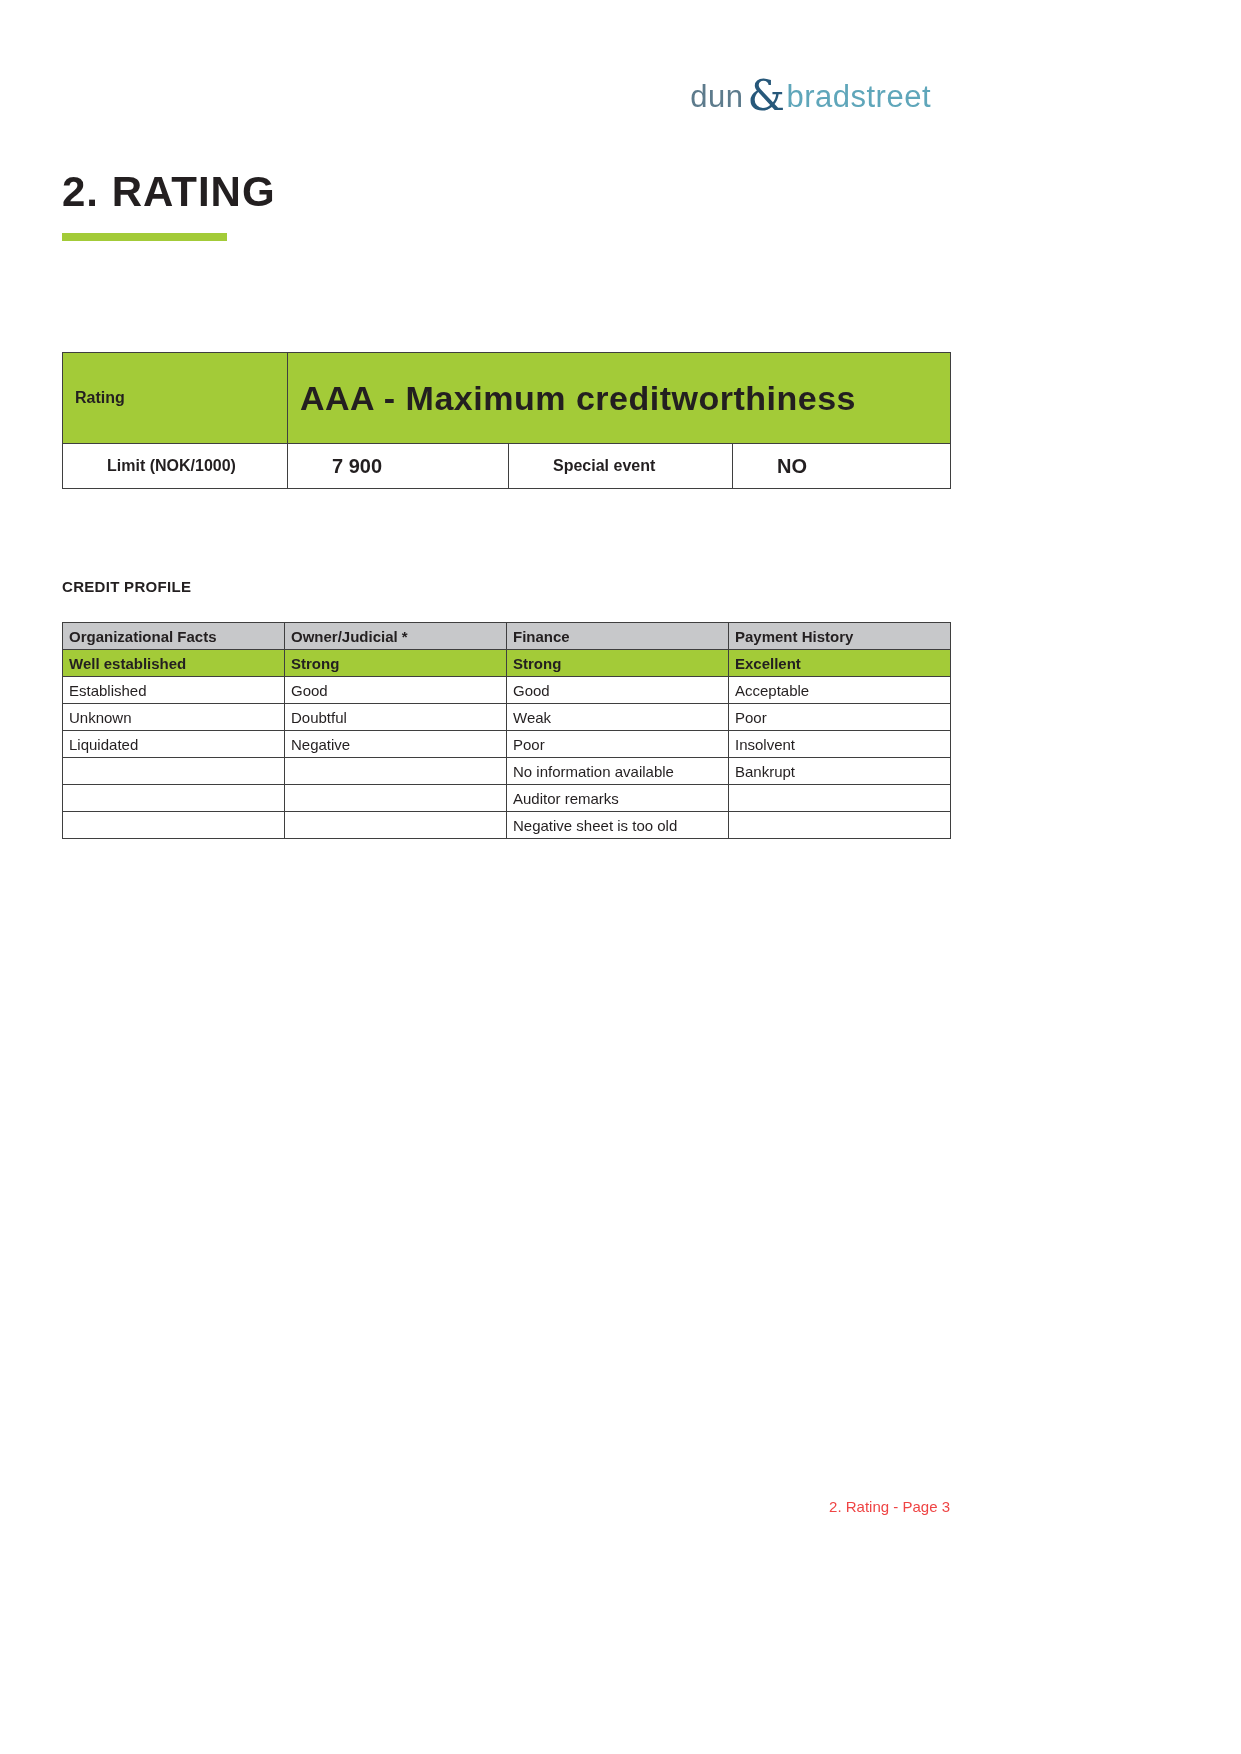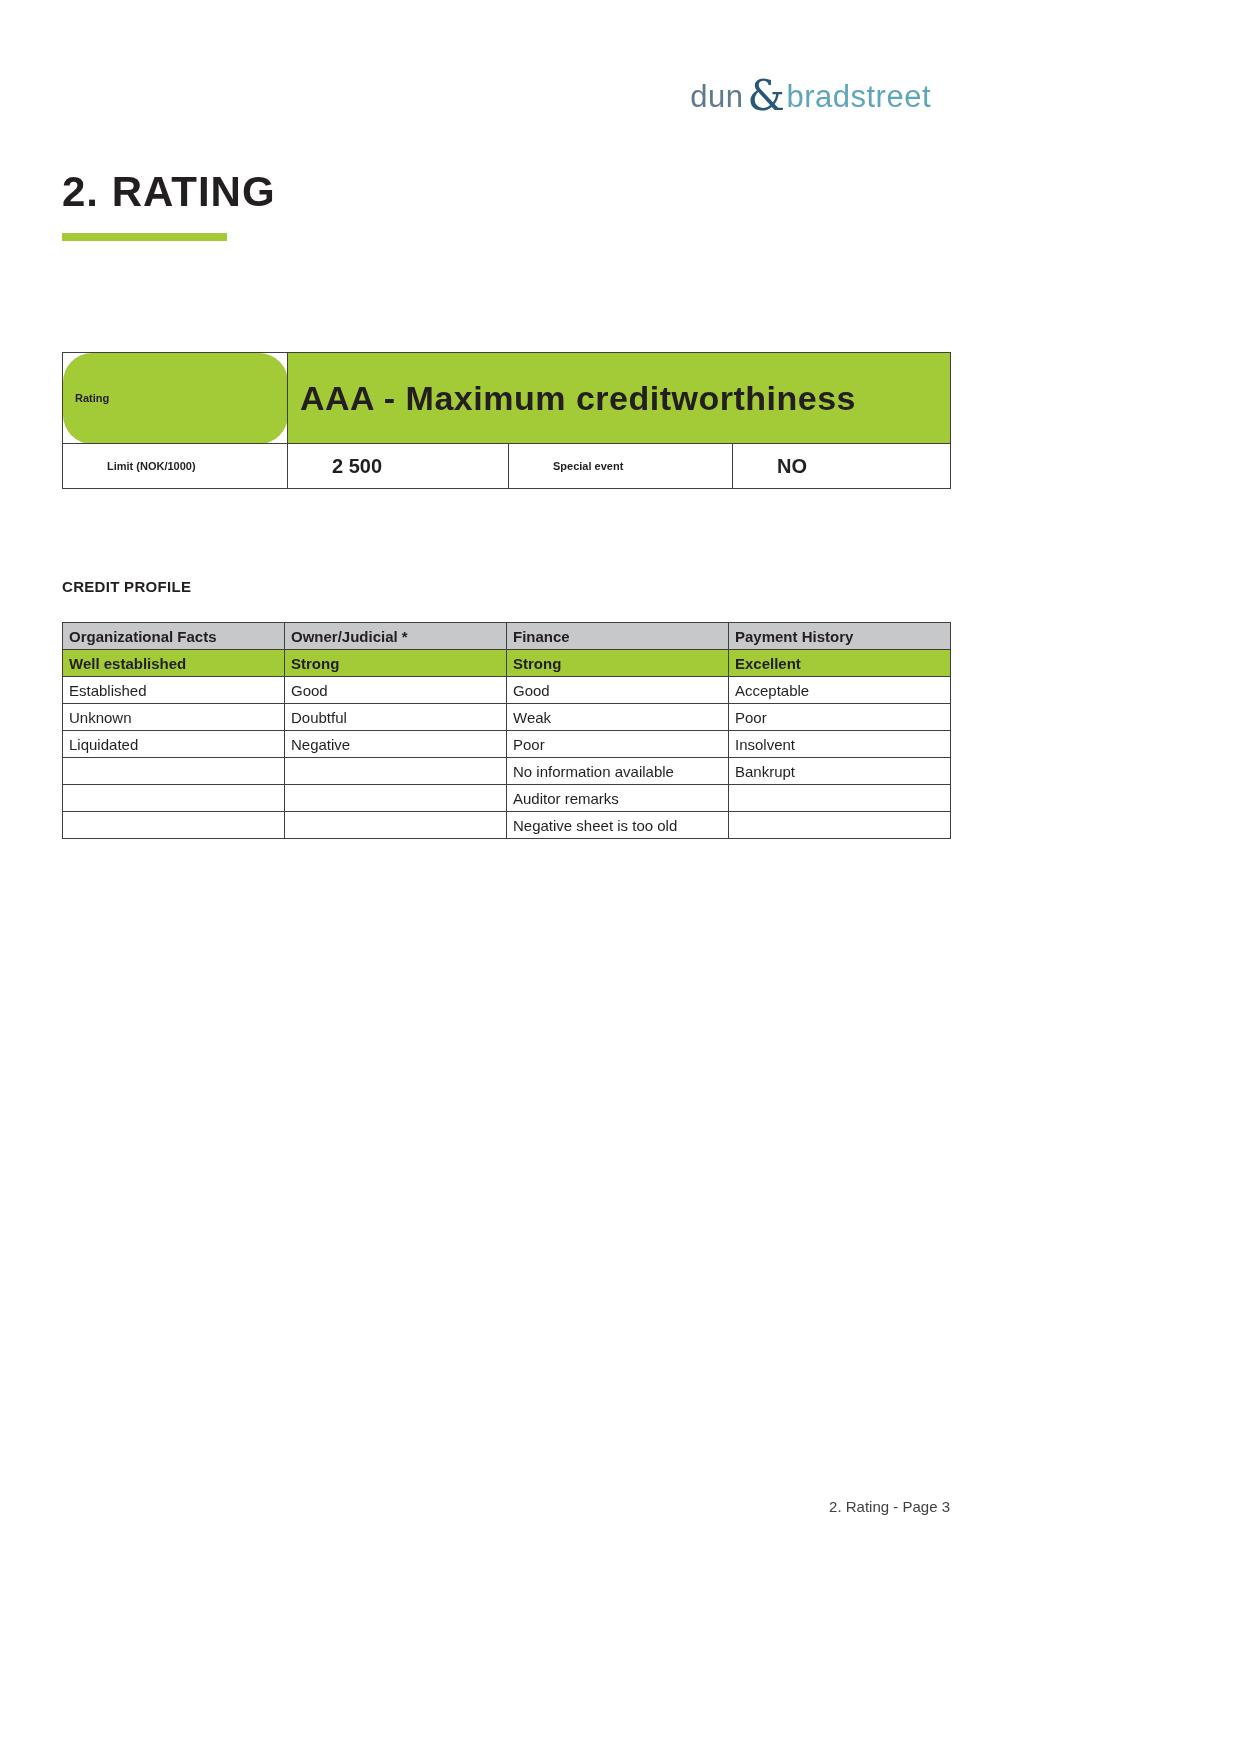--- a/index.html
+++ b/index.html
@@ -68,21 +68,21 @@
     width: 888px;
   }
   .rating-table td {
     border: 1px solid #3f3f3f;
     vertical-align: middle;
     padding: 0 12px;
     overflow: hidden;
   }
   .rating-table tr.row-top td { height: 90px; background: #a3cb38; }
   .rating-table tr.row-bottom td { height: 44px; background: #ffffff; padding-left: 44px; }
-  .cell-label { font-size: 11px; font-weight: bold; border-radius: 29px; }
+  .cell-label { font-size: 16px; font-weight: bold; }
   .cell-rating-value { font-size: 34px; font-weight: bold; letter-spacing: 0.5px; }
   .cell-strong-value { font-size: 20px; font-weight: bold; }
 
   
   .section-title {
     position: absolute;
     top: 578px;
     left: 62px;
     font-size: 15px;
     font-weight: bold;
@@ -108,21 +108,21 @@
   .profile-table tr.highlight td { background: #a3cb38; font-weight: bold; }
 
   
   .footer {
     position: absolute;
     top: 1498px;
     left: 62px;
     width: 888px;
     text-align: right;
     font-size: 15px;
-    color: #404040;
+    color: #ef4444;
   }
 </style>
 </head>
 <body>
 
 <div class="page">
 
   <div class="logo">
     <span class="dun">dun</span>
     <span class="amp">&amp;</span>
@@ -139,21 +139,21 @@
         <col style="width:224px">
         <col style="width:218px">
     </colgroup>
     <tbody>
         <tr class="row-top">
       <td class="cell-label">Rating</td>
       <td class="cell-rating-value" colspan="3">AAA - Maximum creditworthiness</td>
     </tr>
     <tr class="row-bottom">
       <td class="cell-label">Limit (NOK/1000)</td>
-      <td class="cell-strong-value">2 500</td>
+      <td class="cell-strong-value">7 900</td>
       <td class="cell-label">Special event</td>
       <td class="cell-strong-value">NO</td>
     </tr>
   </tbody>
     </table>
 
   <div class="section-title">CREDIT PROFILE</div>
 
   <table class="profile-table">
     <colgroup>

